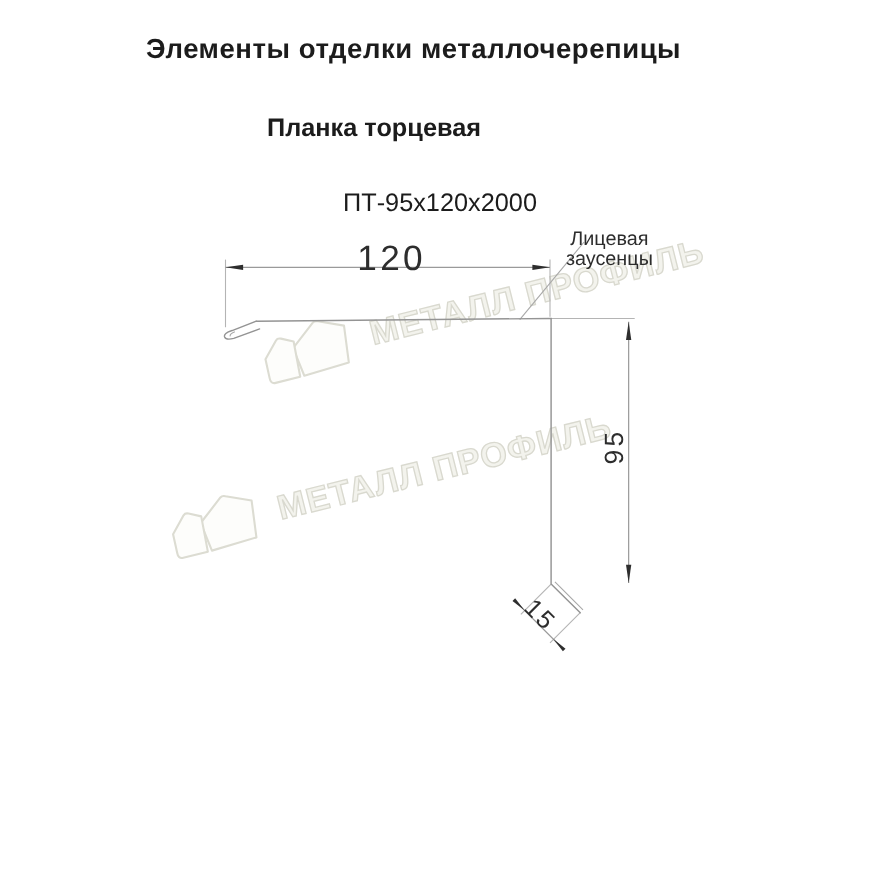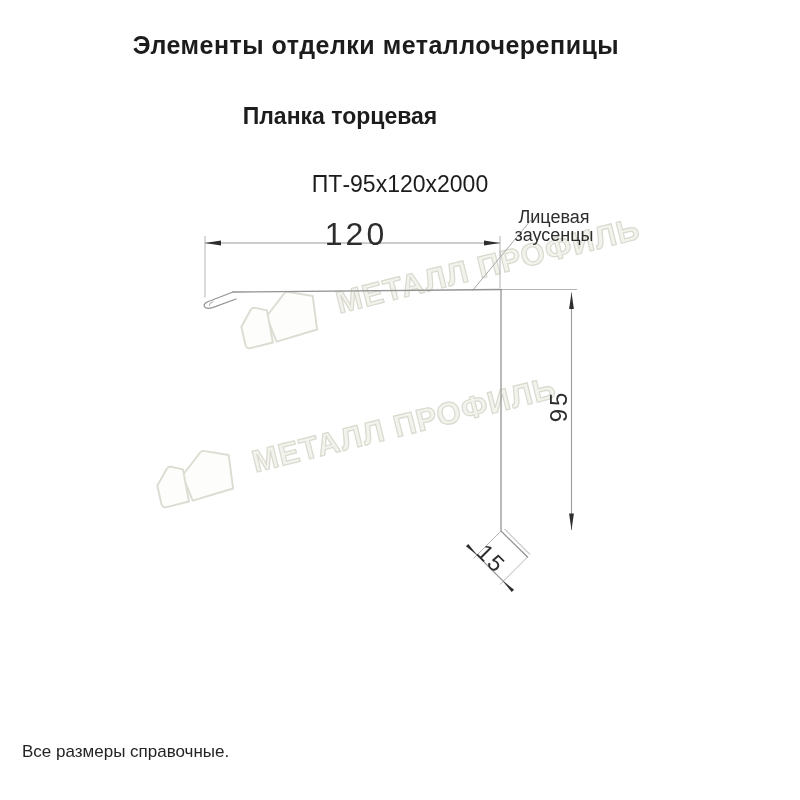--- a/index.html
+++ b/index.html
@@ -118,14 +118,13 @@
 <div class="abs dim-label" id="dim-120">120</div>
 <div class="abs dim-label" id="dim-95">95</div>
 <div class="abs dim-label" id="dim-15">15</div>
 
 <div class="abs" id="face-label">
   <div>Лицевая</div>
   <div>заусенцы</div>
 </div>
 
 <div class="abs" id="footer-notes">
-  <div>Все размеры справочные.</div>
 </div>
 
 </body></html>

